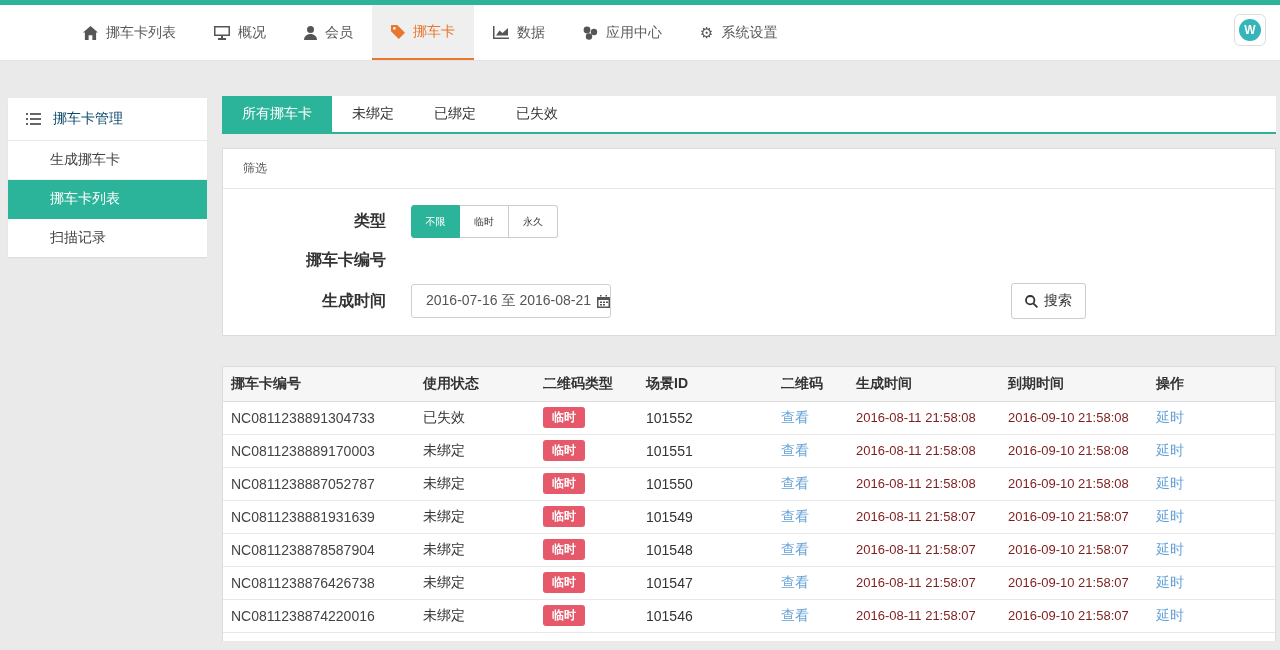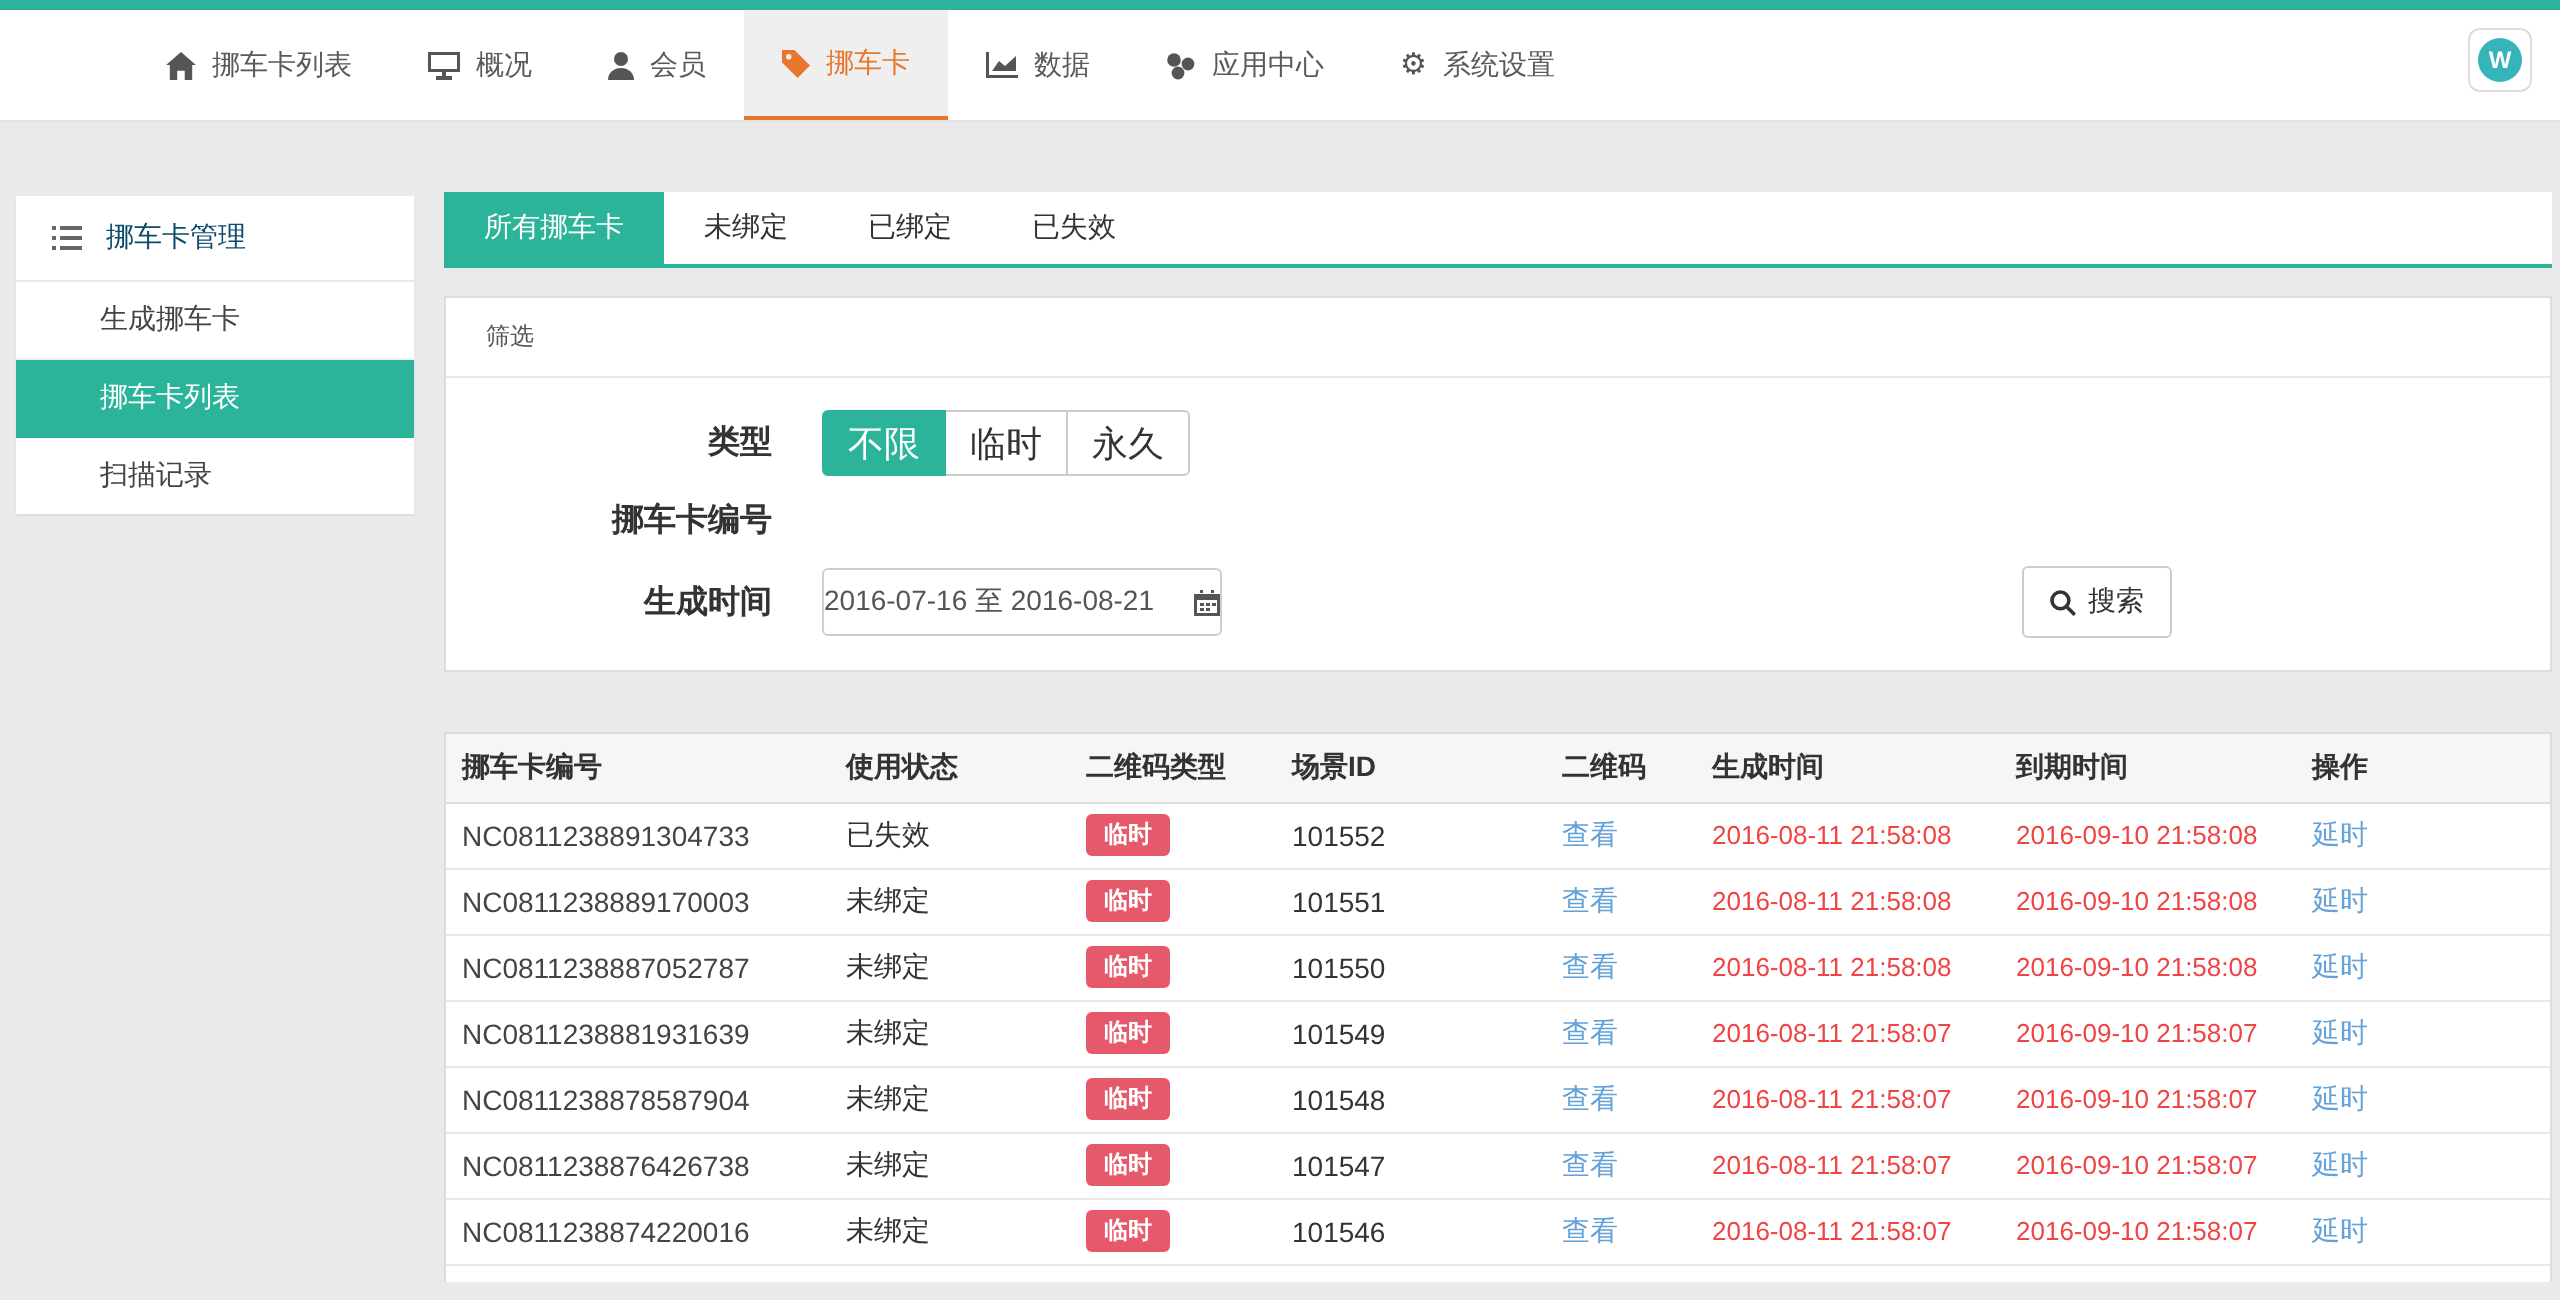--- a/index.html
+++ b/index.html
@@ -77,37 +77,37 @@
   .filter-row:last-child { margin-bottom:0; }
   .filter-label {
     width:163px; text-align:right; font-weight:bold; color:#333;
     font-size:16px; flex:none;
   }
   .filter-control { margin-left:25px; width:675px; display:flex; align-items:center; }
 
   .btn-group { display:flex; }
   .type-btn {
     min-width:49px; height:33px; padding:15px 12px; background:#fff;
-    border:1px solid #ccc; border-left-width:0; color:#333; font-size:18px;
+    border:1px solid #ccc; border-left-width:0; color:#333; font-size:10px;
     display:flex; align-items:center; justify-content:center; cursor:pointer;
   }
   .type-btn:first-child { border-left-width:1px; border-radius:3px 0 0 3px; }
   .type-btn:last-child { border-radius:0 3px 3px 0; }
   .type-btn.active { background:#2cb49a; border-color:#2cb49a; color:#fff; }
 
   .text-input {
     width:675px; height:34px; border:1px solid #cfcfcf; border-radius:2px;
     padding:0 12px; font-size:14px; color:#555; outline:none;
     font-family:"Liberation Sans","DejaVu Sans",sans-serif;
   }
   .text-input::placeholder { color:#a9a9a9; }
 
   .date-box {
     width:200px; height:34px; border:1px solid #cfcfcf; border-radius:3px;
-    display:flex; align-items:center; justify-content:space-between; gap:6px;
+    display:flex; align-items:center; justify-content:flex-end; gap:6px;
     color:#555; font-size:14px; cursor:pointer; background:#fff;
   }
   .search-btn {
     margin-left:auto; height:33px; padding:17px 13px; background:#fff;
     border:1px solid #ccc; border-radius:3px; color:#333; font-size:14px;
     display:flex; align-items:center; gap:6px; cursor:pointer;
   }
 
   
   .table-card { margin-top:30px; border-bottom:none; min-height:275px; }
@@ -116,21 +116,21 @@
     background:#f6f6f6; text-align:left; font-size:14px; color:#333;
     font-weight:bold; height:34px; padding:0 8px;
     border-bottom:1px solid #dedede;
   }
   tbody td {
     height:33px; padding:0 8px; font-size:14px; color:#333;
     border-bottom:1px solid #e8e8e8; background:#fff;
     white-space:nowrap; overflow:hidden;
   }
   td.card-no { color:#444; }
-  td.ts { color:#ef4444; font-size:13px; }
+  td.ts { color:#7f1d1d; font-size:13px; }
   .badge {
     display:inline-block; background:#e5596b; color:#fff; font-size:12px;
     font-weight:bold; padding:3px 9px; border-radius:3px; line-height:1.2;
   }
   a.tlink { color:#64a1d8; text-decoration:none; cursor:pointer; }
 </style>
 </head>
 <body>
 
 <div class="top-strip"></div>

